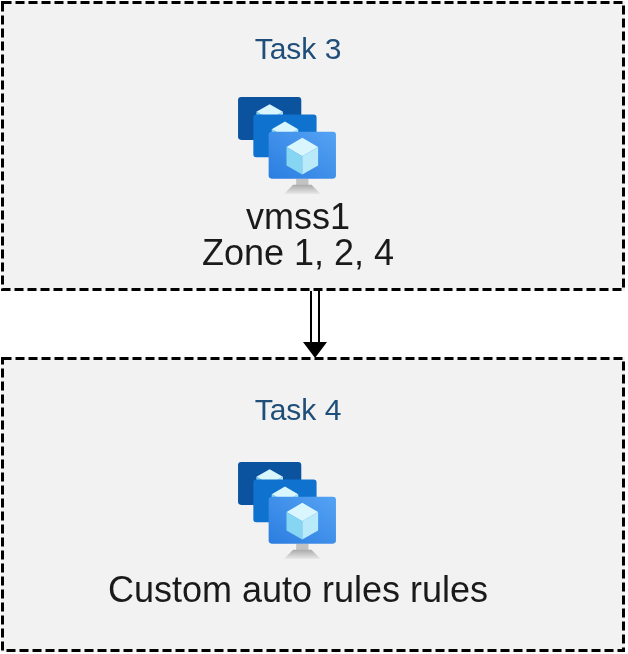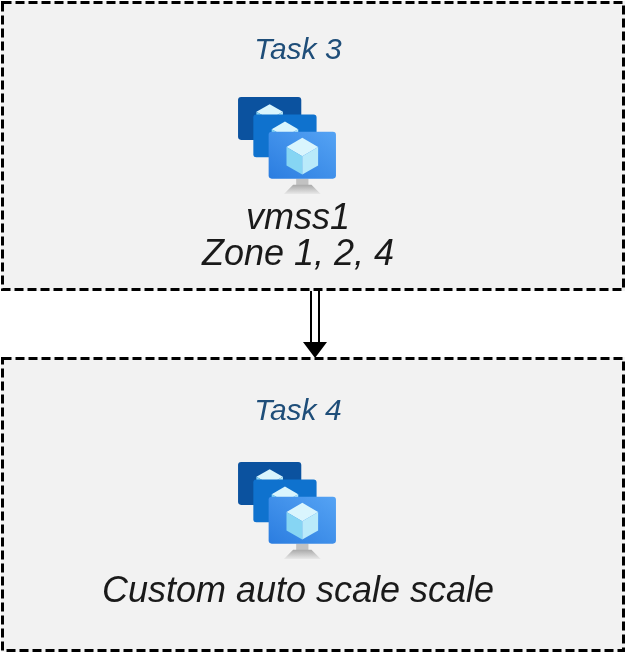--- a/index.html
+++ b/index.html
@@ -19,21 +19,21 @@
   .box-bottom { top: 357px; height: 295px; }
 
   .box-border {
     position: absolute; left: 0; top: 0;
     width: 100%; height: 100%; display: block;
     pointer-events: none;
   }
 
   .box-content {
     position: absolute; left: 3px; right: 3px; top: 3px; bottom: 3px;
-    display: flex; flex-direction: column; align-items: center; font-style: italic;
+    display: flex; flex-direction: column; align-items: center;
   }
 
   .box-title {
     font-size: 30px; line-height: 36px; font-weight: 400;
     color: #1F4E79; position: relative; left: -15px;
     white-space: nowrap;
   }
   .box-top .box-title { margin-top: 27px; }
   .box-bottom .box-title { margin-top: 32px; }
 
@@ -162,17 +162,17 @@
           <path d="M51,97 L87,97 L78,88 L60,88 Z" fill="url(#standGrad2)"></path>
           <rect x="36" y="36" width="66" height="46" rx="3" fill="url(#frontGrad2)"></rect>
           <g>
             <polygon points="53.5,51 69,42 84.5,51 69,60" fill="#D9F5FD"></polygon>
             <polygon points="53.5,51 69,60 69,78 53.5,69" fill="#86D5F3"></polygon>
             <polygon points="69,60 84.5,51 84.5,69 69,78" fill="#B9EAFA"></polygon>
           </g>
         </svg>
       </div>
 
-      <div class="box-label box-label-first">Custom auto scale scale</div>
+      <div class="box-label box-label-first">Custom auto rules rules</div>
     </div>
   </section>
 
 </div>
 
 </body></html>

